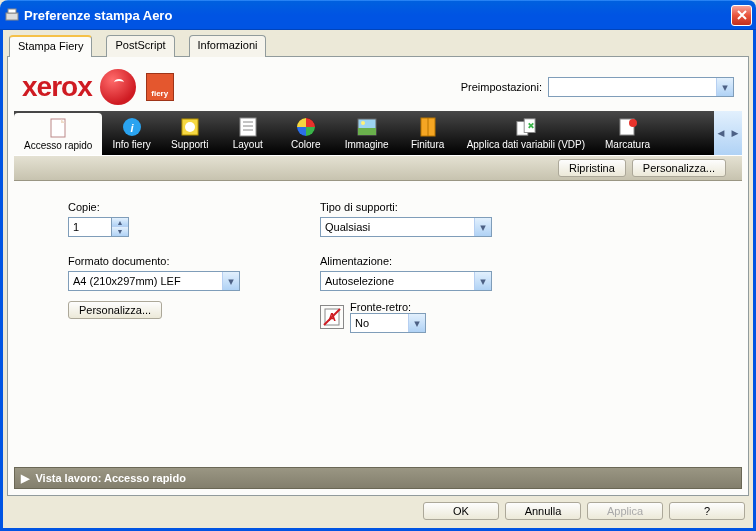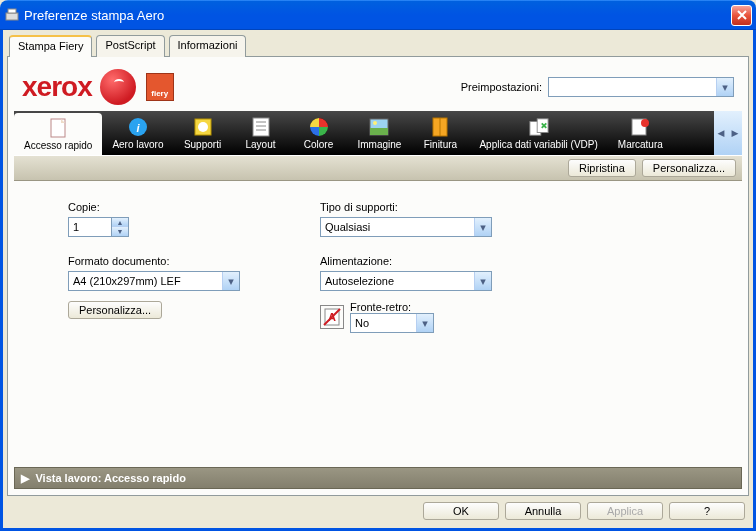--- a/index.html
+++ b/index.html
@@ -1,25 +1,25 @@
 <!DOCTYPE html>
 <html><head>
 <meta charset="utf-8">
 <style>
 * { box-sizing: border-box; margin: 0; padding: 0; font-family: Tahoma, Arial, sans-serif; font-size: 11px; }
 body { background: #ece9d8; width: 756px; height: 531px; overflow: hidden; }
 
 .titlebar { height: 30px; background: linear-gradient(to bottom, #3a93ff 0%, #0060df 5%, #0054e3 50%, #0054e3 95%, #003ca8 100%); display: flex; align-items: center; padding: 0 4px; border-radius: 8px 8px 0 0; }
 .titlebar-icon { width: 16px; height: 16px; margin-right: 4px; display: inline-block; }
-.titlebar-text { color: #fff; font-weight: normal; font-size: 13px; flex: 1; }
+.titlebar-text { color: #fff; font-weight: bold; font-size: 13px; flex: 1; }
 .close-btn { width: 21px; height: 21px; background: linear-gradient(to bottom, #f5a39c, #e9533a 50%, #c22f1e); border: 1px solid #fff; border-radius: 3px; color: #fff; display: flex; align-items: center; justify-content: center; font-weight: bold; cursor: pointer; }
 
 .window-body { border: 3px solid #0054e3; border-top: none; height: 501px; background: #ece9d8; padding: 4px; }
 
-.tabs-row { display: flex; gap: 4px; padding-left: 2px; }
+.tabs-row { display: flex; gap: 14px; padding-left: 2px; }
 .tab { padding: 3px 8px 4px; background: #f6f4ec; border: 1px solid #919b9c; border-bottom: none; border-radius: 4px 4px 0 0; cursor: pointer; position: relative; top: 1px; }
 .tab.active { background: #fcfcfa; z-index: 2; padding-bottom: 5px; border-top: 2px solid #f5c149; }
 
 .tab-panel { border: 1px solid #919b9c; background: #fcfcfa; height: 440px; padding: 6px; }
 
 .top-row { display: flex; align-items: center; padding: 4px 8px; height: 48px; }
 .xerox-logo { font-family: Arial, sans-serif; font-size: 28px; font-weight: bold; color: #cf1b22; letter-spacing: -1px; }
 .xerox-ball { width: 36px; height: 36px; border-radius: 50%; background: radial-gradient(circle at 35% 30%, #ff6b6b, #cf1b22 70%); margin-left: 8px; position: relative; }
 .xerox-ball::after { content: ""; position: absolute; width: 10px; height: 5px; border-top: 2px solid #fff; border-radius: 50%; top: 10px; left: 14px; }
 .fiery-badge { width: 28px; height: 28px; background: #e4572e; border: 1px solid #9e3418; margin-left: 10px; display: flex; align-items: flex-end; justify-content: center; color: #fff; font-size: 8px; font-weight: bold; padding-bottom: 2px; }
@@ -28,34 +28,34 @@
 .dd-btn { width: 17px; height: 18px; background: linear-gradient(#e2f0fd,#b0d2f5); border-left: 1px solid #b6cff1; display: flex; align-items: center; justify-content: center; color: #4d6185; }
 
 .toolbar-wrap { background: #000; padding:0; }
 .toolbar { display: flex; background: linear-gradient(to bottom, #484848 0%, #000 100%); height: 44px; align-items: stretch; }
 .tbtn { flex: 0 0 auto; padding: 4px 10px 3px; display: flex; flex-direction: column; align-items: center; justify-content: center; color: #fff; cursor: pointer; gap: 2px; min-width: 58px; }
 .tbtn.active { background: #fcfcfa; color: #000; border-radius: 4px 4px 0 0; margin-top: 2px; }
 .tbtn .ticon { width: 20px; height: 20px; display: flex; align-items: center; justify-content: center; }
 .tbtn-label { font-size: 10px; white-space: nowrap; }
 .navarr { width: 14px; background: linear-gradient(#e2f0fd,#b0d2f5); display: flex; align-items: center; justify-content: center; color: #4d6185; cursor: pointer; font-size: 9px; }
 
-.subbar { background: linear-gradient(to bottom, #e4e1d2 0%, #c7c3af 100%); border-top: 1px solid #fff; border-bottom: 1px solid #9a9683; height: 26px; display: flex; align-items: center; justify-content: flex-end; padding: 0 6px; gap: 6px; }
+.subbar { background: linear-gradient(to bottom, #e4e1d2 0%, #c7c3af 100%); border-top: 1px solid #fff; border-bottom: 1px solid #9a9683; height: 26px; display: flex; align-items: center; justify-content: flex-end; padding: 0 16px; gap: 6px; }
 .xpbtn { background: linear-gradient(#fdfdfd,#ece9d8); border: 1px solid #aca899; border-radius: 3px; padding: 2px 10px; cursor: pointer; min-width: 60px; text-align: center; font-size: 11px; }
 .xpbtn.disabled { color: #a9a9a9; cursor: default; }
 
 .content { padding: 14px 12px; display: flex; gap: 40px; }
 .col { display: flex; flex-direction: column; gap: 4px; }
 .field-label { color: #000; margin-top: 6px; }
 .spin { display: inline-flex; }
 .spin input { width: 44px; height: 20px; border: 1px solid #7f9db9; padding: 2px 4px; }
 .spin-btns { display: flex; flex-direction: column; border: 1px solid #7f9db9; border-left: none; }
 .spin-btns div { width: 16px; height: 9px; background: linear-gradient(#e2f0fd,#b0d2f5); display: flex; align-items: center; justify-content: center; font-size: 7px; color: #4d6185; cursor: pointer; }
 .spin-btns div:first-child { border-bottom: 1px solid #b6cff1; }
 .xpselect { width: 172px; height: 20px; border: 1px solid #7f9db9; background: #fff; display: flex; align-items: center; justify-content: space-between; padding-left: 4px; }
-.xpselect.narrow { width: 84px; }
+.xpselect.narrow { width: 76px; }
 .icon-duplex { width: 24px; height: 24px; border: 1px solid #888; display: inline-flex; align-items: center; justify-content: center; margin-right: 6px; }
 .duplex-row { display: flex; align-items: center; margin-top: 6px; }
 
 .vista-bar { margin-top: auto; background: linear-gradient(to bottom, #9a9683, #837f6d); color: #fff; height: 22px; display: flex; align-items: center; padding: 0 6px; border: 1px solid #6a6755; cursor: pointer; font-weight: bold; }
 .vista-bar .tri { margin-right: 6px; }
 
 .bottom-row { display: flex; justify-content: flex-end; gap: 6px; padding: 6px 4px 2px; }
 .bottom-row .xpbtn { min-width: 76px; }
 
 .tab-body { display: flex; flex-direction: column; height: 100%; }
@@ -110,21 +110,21 @@
               </span>
             <span class="tbtn-label">Accesso rapido</span>
           </div>
           <div class="tbtn">
             <span class="ticon">
                 <svg width="20" height="20" viewBox="0 0 20 20">
                   <circle cx="10" cy="10" r="9" fill="#2aa3f0"></circle>
                   <text x="10" y="15" text-anchor="middle" fill="#fff" font-size="14" font-family="Georgia" font-style="italic" font-weight="bold">i</text>
                 </svg>
               </span>
-            <span class="tbtn-label">Aero lavoro</span>
+            <span class="tbtn-label">Info fiery</span>
           </div>
           <div class="tbtn">
             <span class="ticon">
                 <svg width="20" height="20" viewBox="0 0 20 20">
                   <rect x="2" y="2" width="16" height="16" fill="#f5d742" stroke="#b89400"></rect>
                   <circle cx="10" cy="10" r="5" fill="#fff"></circle>
                 </svg>
               </span>
             <span class="tbtn-label">Supporti</span>
           </div>

